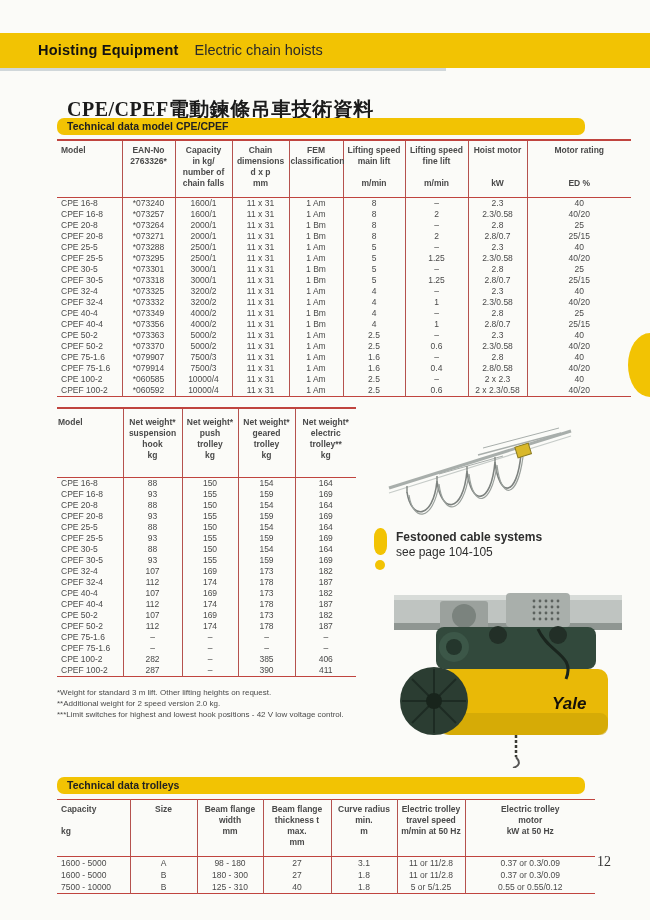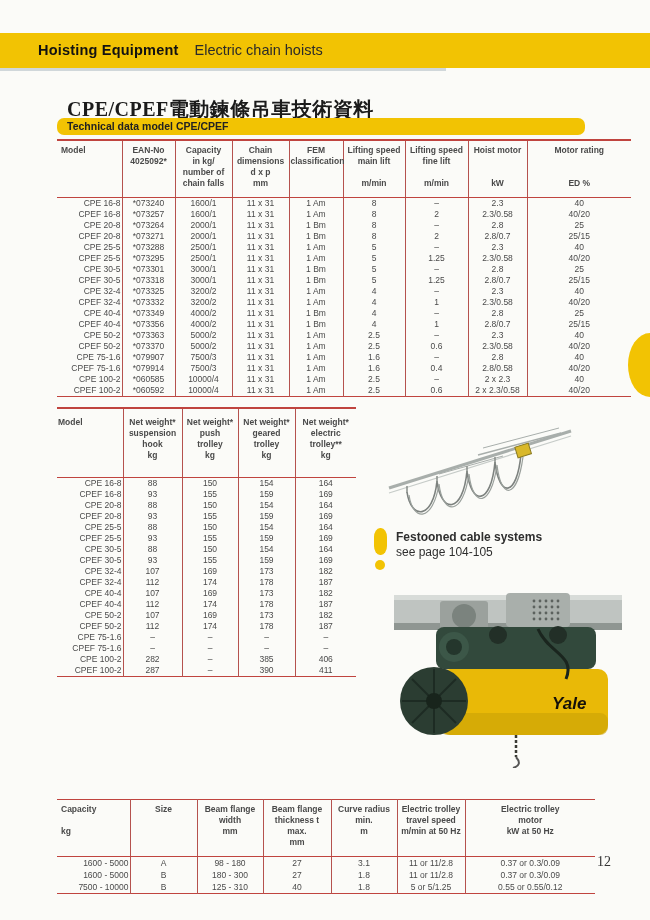--- a/index.html
+++ b/index.html
@@ -44,21 +44,21 @@
 
   .data th{
     font-weight:bold;vertical-align:top;text-align:center;white-space:pre-line;
     padding:4px 1px 8px;line-height:11px;border-bottom:1px solid var(--rule);color:#4a4a4a;
   }
   #table-weights th{padding:8px 1px 16px;}
   .data th:first-child{text-align:left;padding-left:4px;}
   .data th + th, .data td + td{border-left:1px solid var(--rule_v);}
   .data td{text-align:center;height:11px;line-height:11px;padding:0 1px;overflow:hidden;}
   #table-trolleys td{height:12px;line-height:12px;}
-  .data td:first-child{text-align:right;padding-left:4px;}
+  .data td:first-child{text-align:left;padding-left:4px;}
 
   .notes{position:absolute;left:57px;top:687px;font-size:8px;line-height:11px;color:#4a4a4a;}
 
   .festoon{position:absolute;left:383px;top:408px;}
   .hoist{position:absolute;left:388px;top:583px;}
 
   .callout-icon{position:absolute;left:374px;top:528px;width:13px;}
   .bang-bar{width:13px;height:27px;background:var(--accent);border-radius:6px / 9px;}
   .bang-dot{width:10px;height:10px;border-radius:50%;background:var(--accent);margin:5px 0 0 1px;}
   .callout-text{position:absolute;left:396px;top:530px;font-size:12px;line-height:15px;color:#2e2e2e;}
@@ -96,21 +96,21 @@
         <col style="width:54px">
         <col style="width:62px">
         <col style="width:63px">
         <col style="width:59px">
         <col style="width:104px">
     </colgroup>
     <thead>
       <tr>
         <th>Model</th>
         <th>EAN-No
-4025092*</th>
+2763326*</th>
         <th>Capacity
 in kg/
 number of
 chain falls</th>
         <th>Chain
 dimensions
 d x p
 mm</th>
         <th>FEM
 classification</th>
@@ -568,23 +568,29 @@
       <line x1="14" y1="118" x2="78" y2="118"></line>
       <line x1="24" y1="96" x2="68" y2="140"></line>
       <line x1="68" y1="96" x2="24" y2="140"></line>
     </g>
     <circle cx="46" cy="118" r="8" fill="#18241c"></circle>
     <line x1="128" y1="152" x2="128" y2="174" stroke="#3a3a34" stroke-width="2.5" stroke-dasharray="3,2"></line>
     <path d="M128,174 q7,8 -3,11" stroke="#555" stroke-width="2" fill="none"></path>
     <text x="164" y="126" font-size="17" font-style="italic" font-weight="bold" fill="#14100a">Yale</text>
   </svg>
 
+  <div class="notes">
+    <div>*Weight for standard 3 m lift. Other lifting heights on request.</div>
+    <div>**Additional weight for 2 speed version 2.0 kg.</div>
+    <div>***Limit switches for highest and lowest hook positions - 42 V low voltage control.</div>
+  </div>
 
   <div class="page-tab"></div>
 
+  <div class="section-bar" id="bar-trolleys">Technical data trolleys</div>
 
   <table class="data" id="table-trolleys">
     <colgroup>
       <col style="width:73px">
         <col style="width:67px">
         <col style="width:66px">
         <col style="width:68px">
         <col style="width:66px">
         <col style="width:68px">
         <col style="width:130px">

